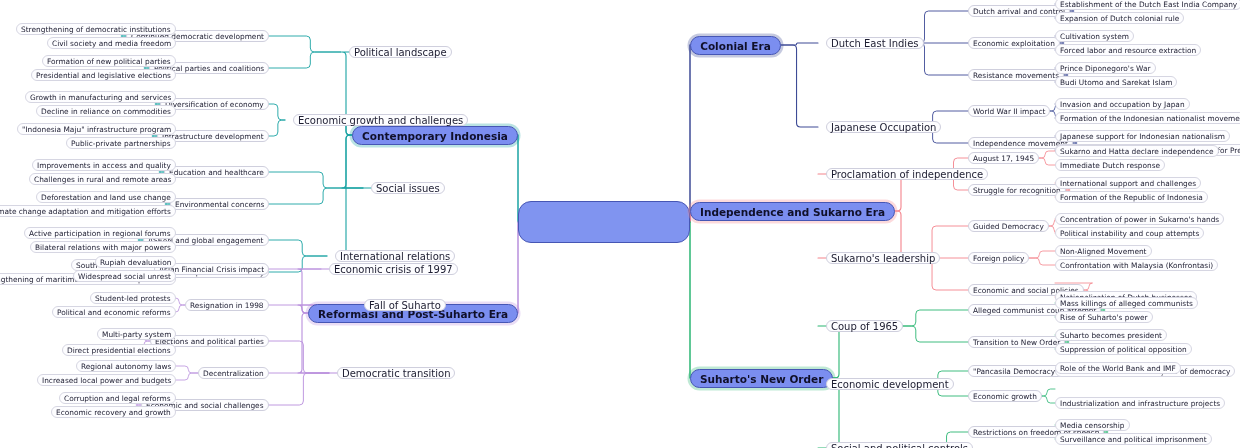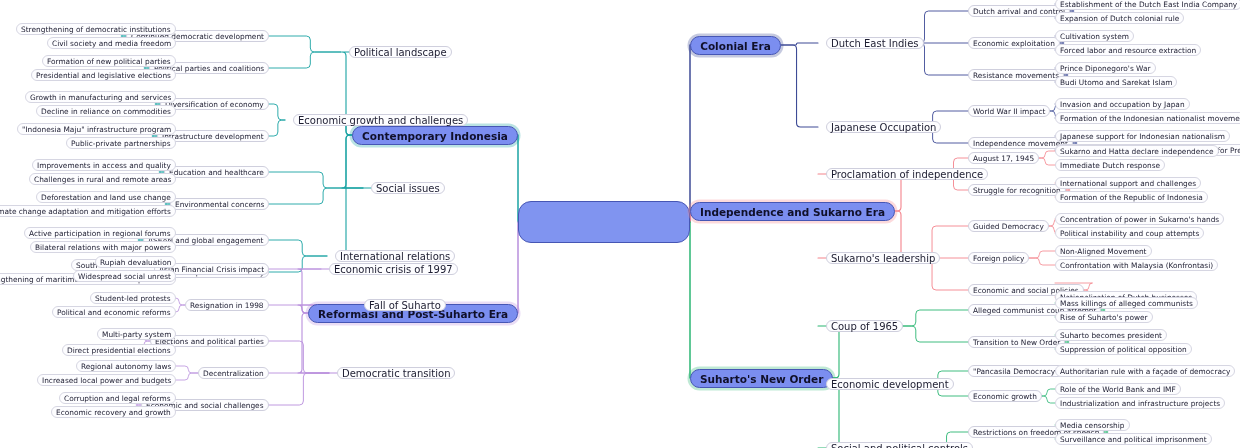--- a/index.html
+++ b/index.html
@@ -186,21 +186,21 @@
       <div class="node cap " style="left: 968px; top: 304px;">Alleged communist coup attempt</div>
       <div class="node cap leaf" style="left: 1055px; top: 297px;">Mass killings of alleged communists</div>
       <div class="node cap leaf" style="left: 1055px; top: 311px;">Rise of Suharto's power</div>
       <div class="node cap " style="left: 968px; top: 336px;">Transition to New Order</div>
       <div class="node cap leaf" style="left: 1055px; top: 329px;">Suharto becomes president</div>
       <div class="node cap leaf" style="left: 1055px; top: 343px;">Suppression of political opposition</div>
       <div class="node cap l2" style="left: 818px; top: 377.5px;">Economic development</div>
       <div class="node cap " style="left: 968px; top: 365px;">"Pancasila Democracy"</div>
       <div class="node cap leaf" style="left: 1055px; top: 365px;">Authoritarian rule with a façade of democracy</div>
       <div class="node cap " style="left: 968px; top: 390px;">Economic growth</div>
-      <div class="node cap leaf" style="left: 1055px; top: 383px;">Role of the World Bank and IMF</div>
+      <div class="node cap leaf" style="left: 1055px; top: 362px;">Role of the World Bank and IMF</div>
       <div class="node cap leaf" style="left: 1055px; top: 397px;">Industrialization and infrastructure projects</div>
       <div class="node cap l2" style="left: 818px; top: 442px;">Social and political controls</div>
       <div class="node cap " style="left: 968px; top: 426px;">Restrictions on freedom of speech</div>
       <div class="node cap leaf" style="left: 1055px; top: 419px;">Media censorship</div>
       <div class="node cap leaf" style="left: 1055px; top: 433px;">Surveillance and political imprisonment</div>
       <div class="node era" style="left: 352px; top: 125.5px; width: 166px; box-shadow: rgba(26, 163, 163, 0.3) 0px 0px 0px 2.5px;">Contemporary Indonesia</div>
       <div class="node cap l2" style="left: 341px; top: 46px;">Political landscape</div>
       <div class="node cap " style="left: 126px; top: 30px;">Continued democratic development</div>
       <div class="node cap leaf" style="left: 16px; top: 23px;">Strengthening of democratic institutions</div>
       <div class="node cap leaf" style="left: 47px; top: 37px;">Civil society and media freedom</div>

